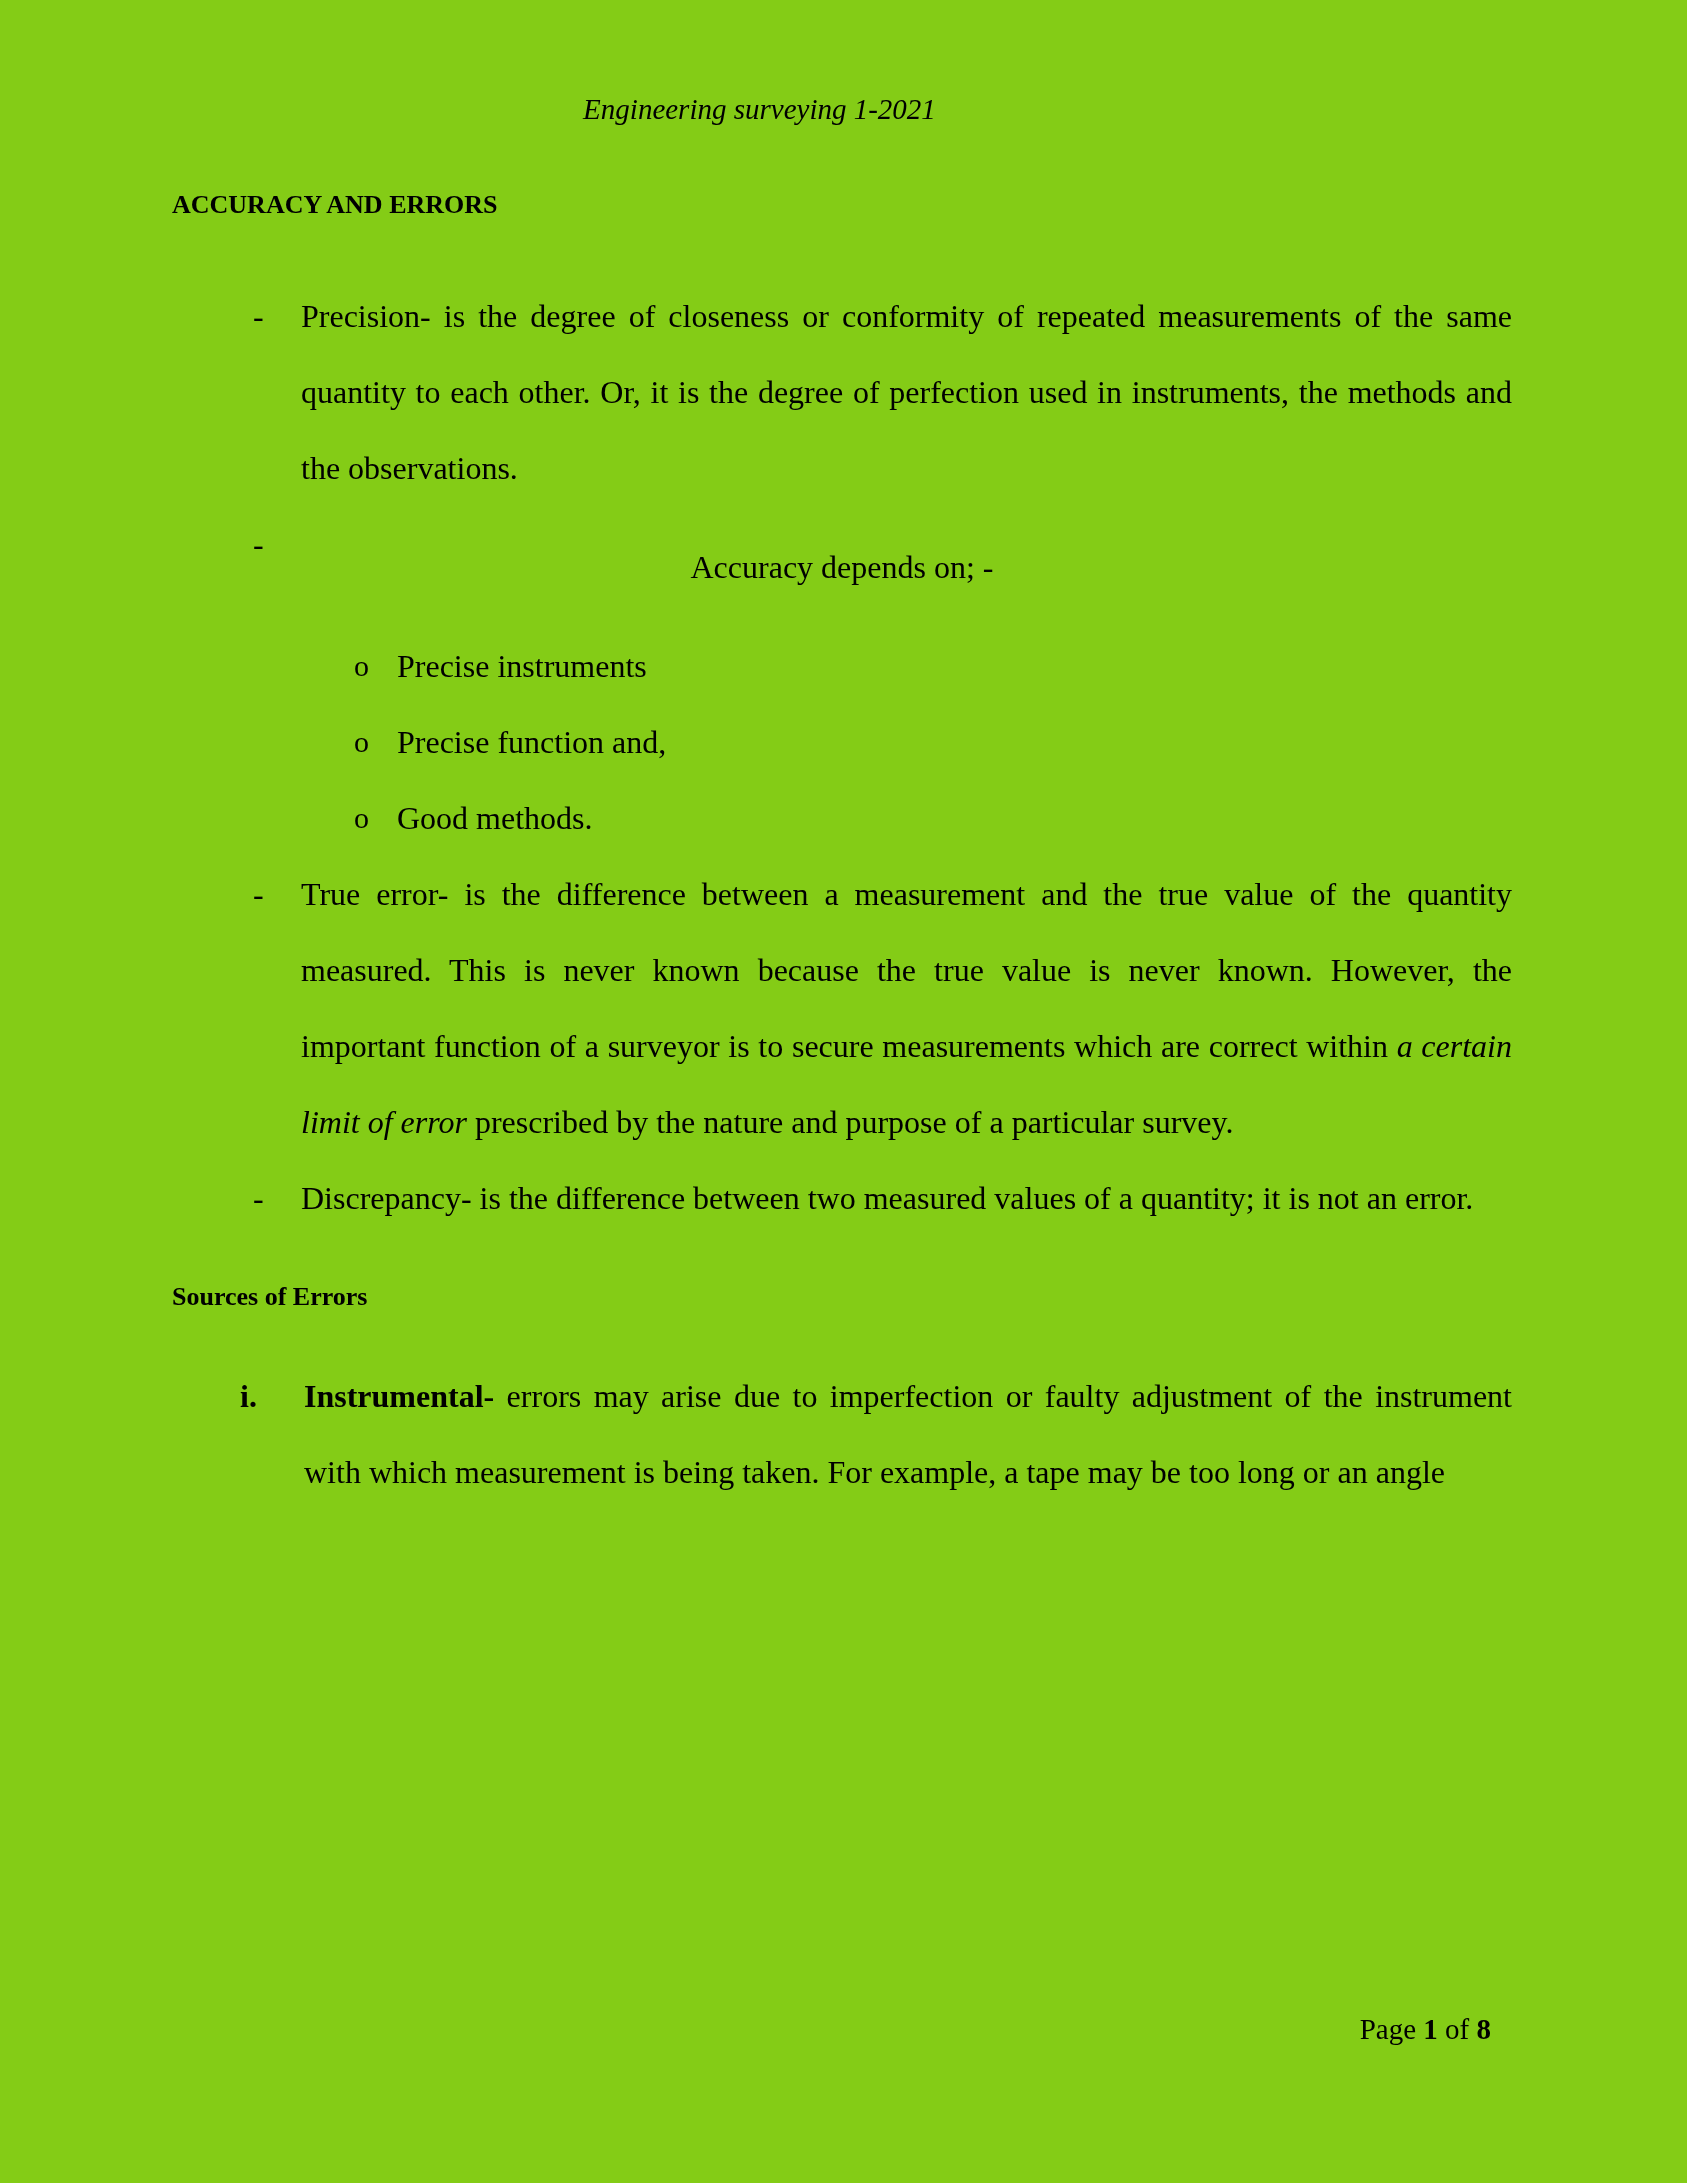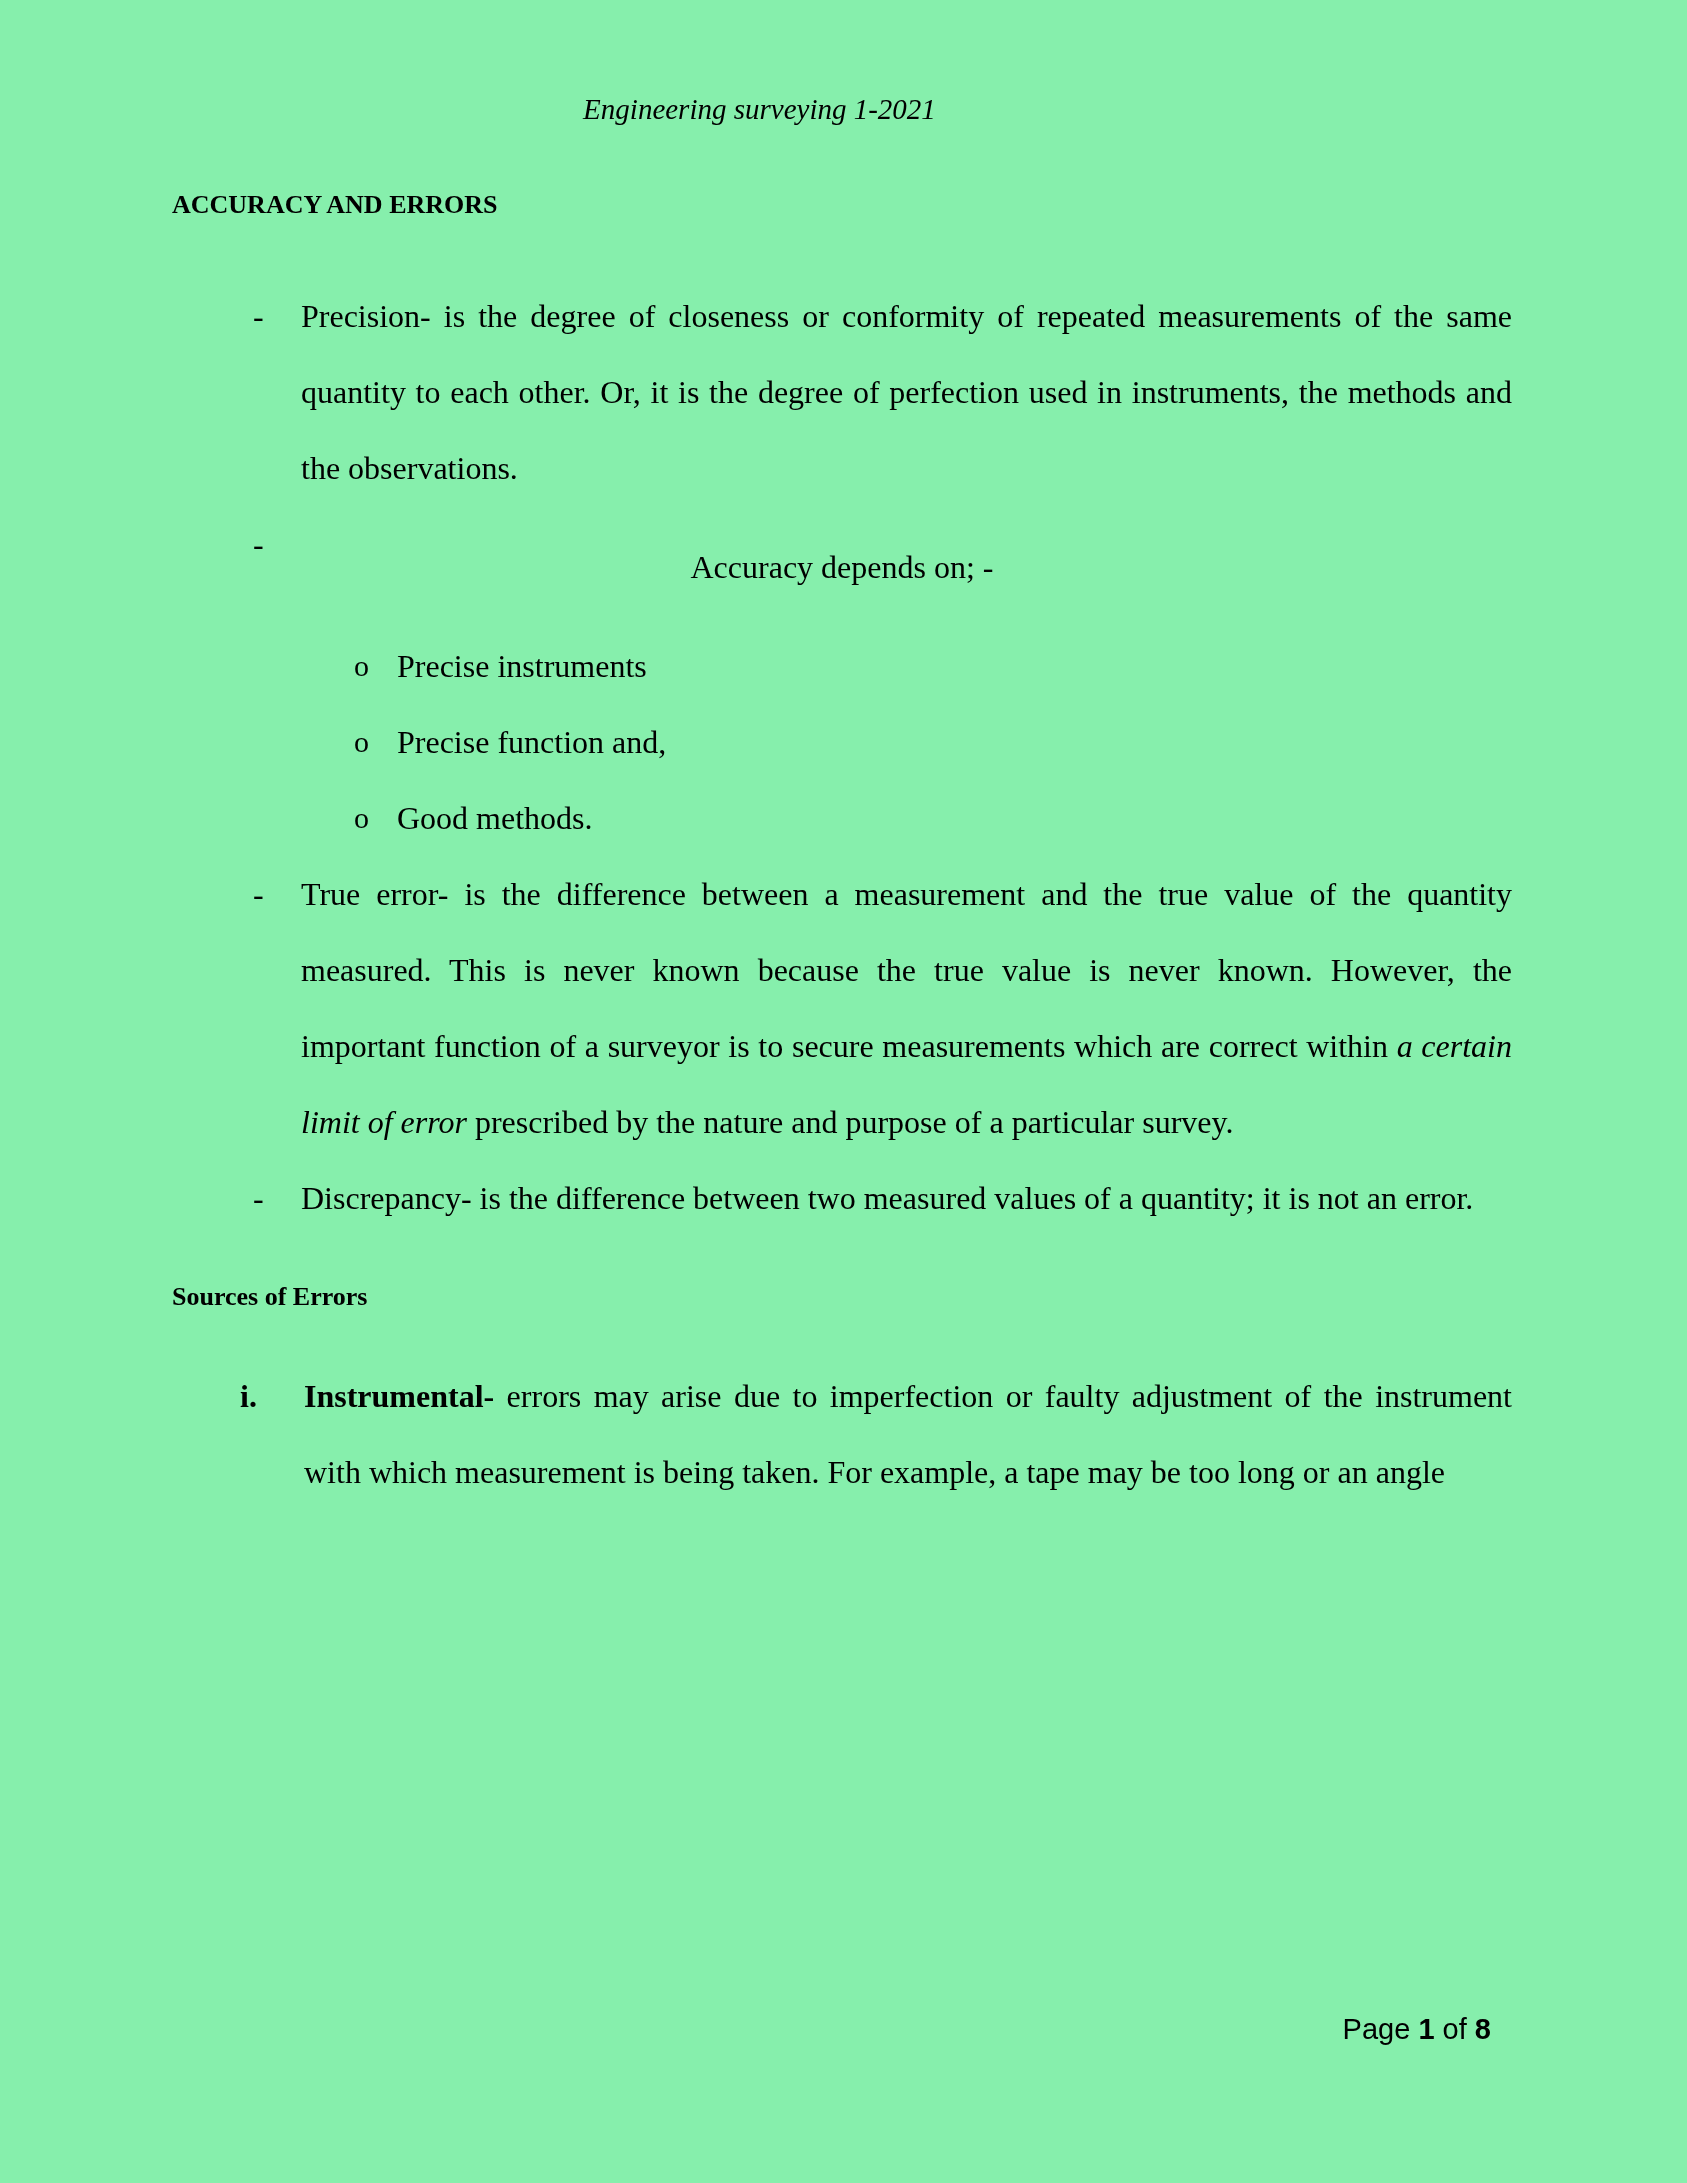--- a/index.html
+++ b/index.html
@@ -4,21 +4,21 @@
 <style>
   html, body {
     margin: 0;
     padding: 0;
     background: #ffffff;
   }
   .page {
     position: relative;
     width: 1687px;
     height: 2183px;
-    background: #86efac;
+    background: #84cc16;
     color: #000000;
     box-sizing: border-box;
     padding: 71px 175px 0 172px;
     font-family: "Liberation Serif", serif;
     font-size: 32px;
     line-height: 76px;
     overflow: hidden;
   }
   .page-header {
     text-align: center;
@@ -82,21 +82,21 @@
   }
   .section-heading {
     font-weight: bold;
     font-size: 26px;
     margin: 0 0 23px 0;
   }
   .page-footer {
     position: absolute;
     top: 2010px;
     right: 196px;
-    font-family: Liberation Sans, sans-serif;
+    font-family: Liberation Serif, serif;
     font-size: 29px;
     line-height: 38px;
     color: #000000;
   }
   .page-footer .num { font-weight: bold; }
 </style>
 </head>
 <body>
 
 <div class="page">

